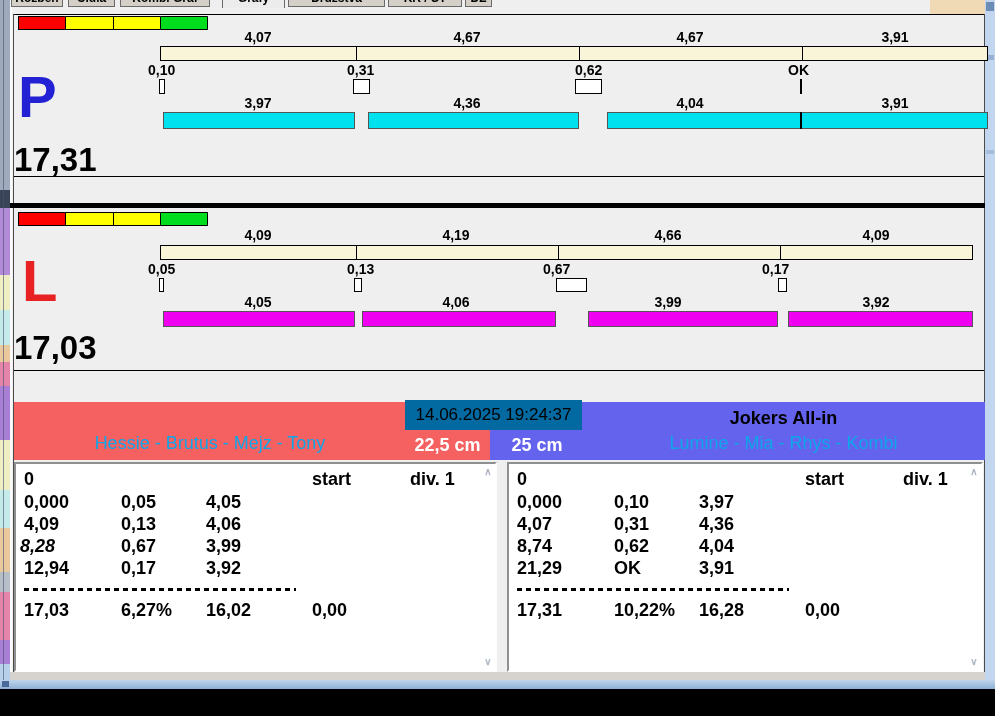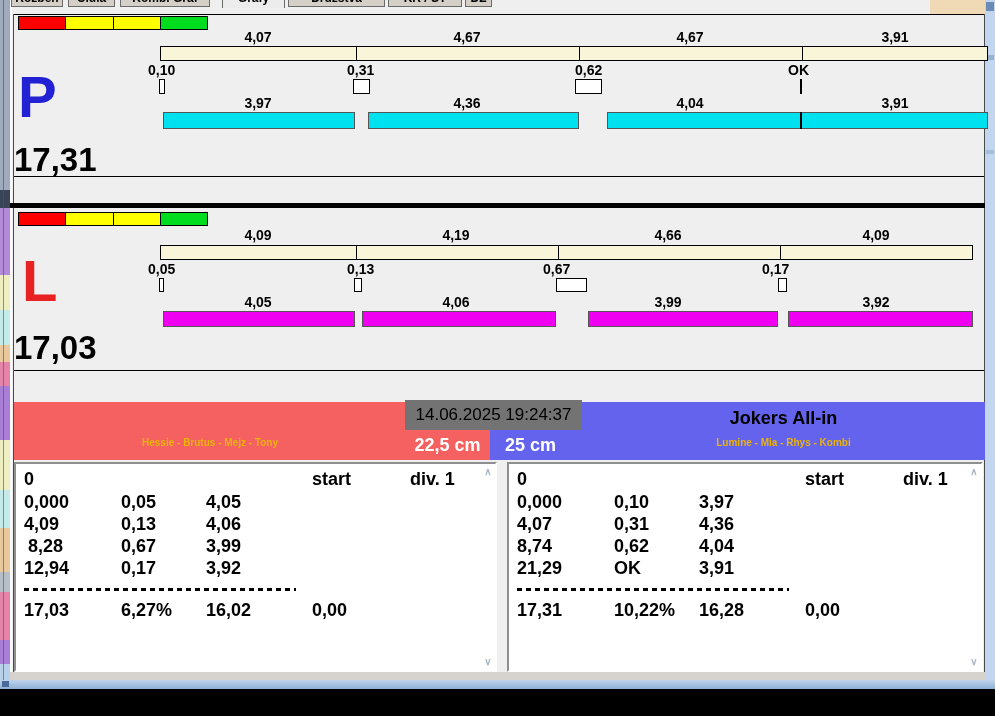--- a/index.html
+++ b/index.html
@@ -35,22 +35,22 @@
   .interval-bar{height:15px;background:#f8f5d8;border:1px solid #000;box-sizing:border-box;}
   .divider{position:absolute;top:0;bottom:0;width:1px;background:#000;}
   .dev-box{background:#fff;border:1px solid #000;box-sizing:border-box;height:15px;}
   .split-bar{height:17px;border:1px solid #555;box-sizing:border-box;}
   .tick{background:#000;}
   .lane-letter{font-size:58px;font-weight:bold;line-height:58px;}
   .lane-total{font-size:33px;font-weight:bold;color:#000;line-height:36px;}
   
   .team-bg{height:58px;}
   .team-name{font-size:18px;font-weight:bold;color:#000;text-align:center;line-height:28px;}
-  .team-members{font-size:10px;font-weight:bold;color:#eab308;text-align:center;line-height:22px;}
-  .date-box{background:#737373;color:#000;font-size:17px;text-align:center;line-height:30px;white-space:nowrap;}
+  .team-members{font-size:18px;font-weight:normal;color:#0ea5e9;text-align:center;line-height:22px;}
+  .date-box{background:#0369a1;color:#000;font-size:17px;text-align:center;line-height:30px;white-space:nowrap;}
   .size-lbl{font-size:18px;font-weight:bold;color:#fff;text-align:center;line-height:30px;}
   .score-table{background:#fff;border:2px solid;border-color:#8f8f8f #ffffff #ffffff #8f8f8f;
     box-sizing:border-box;}
   .cell{position:absolute;font-size:18px;font-weight:bold;color:#000;white-space:nowrap;}
   .dashes{height:3px;background:repeating-linear-gradient(90deg,#000 0 5px,transparent 5px 9px);}
   .scroll-arrow{position:absolute;right:1px;width:12px;height:12px;font-size:10px;line-height:12px;
     text-align:center;color:#aeb6c2;font-weight:bold;}
   .win-bottom{left:10px;top:672px;width:975px;height:8px;background:#d6d3ce;}
   .taskbar{left:0;top:680px;width:995px;height:9px;
     background:linear-gradient(180deg,#bed4ec,#8fb0d4);}
@@ -172,36 +172,36 @@
 
   <div class="abs team-bg" style="left: 14px; top: 402px; width: 476px; background-color: rgb(245, 97, 97);"></div>
   <div class="abs team-bg" style="left: 490px; top: 402px; width: 495px; background-color: rgb(99, 99, 238);"></div>
 
   <div class="abs team-members" style="left:14px;top:432px;width:392px;">Hessie - Brutus - Mejz - Tony</div>
   <div class="abs team-name" style="left:582px;top:404px;width:403px;">Jokers All-in</div>
   <div class="abs team-members" style="left:582px;top:432px;width:403px;">Lumine - Mia - Rhys - Kombi</div>
 
   <div class="abs date-box" style="left:405px;top:400px;width:177px;height:30px;">14.06.2025 19:24:37</div>
   <div class="abs size-lbl" style="left:405px;top:430px;width:85px;height:32px;">22,5 cm</div>
-  <div class="abs size-lbl" style="left:466px;top:430px;width:90px;height:29px;text-align:right;">25 cm</div>
+  <div class="abs size-lbl" style="left:492px;top:430px;width:90px;height:29px;">25 cm</div>
 
   <div class="abs score-table" style="left:14px;top:462px;width:483px;height:210px;">
     <div class="cell" style="left:8px;top:5px;">0</div>
     <div class="cell" style="left:296px;top:5px;">start</div>
     <div class="cell" style="left:394px;top:5px;">div. 1</div>
 
     <div class="cell" style="left:8px;top:28px;">0,000</div>
     <div class="cell" style="left:105px;top:28px;">0,05</div>
     <div class="cell" style="left:190px;top:28px;">4,05</div>
 
     <div class="cell" style="left:8px;top:50px;">4,09</div>
     <div class="cell" style="left:105px;top:50px;">0,13</div>
     <div class="cell" style="left:190px;top:50px;">4,06</div>
 
-    <div class="cell" style="left:12px;top:72px;">8,28</div>
+    <div class="cell" style="left:4px;top:72px;font-style:italic;">8,28</div>
     <div class="cell" style="left:105px;top:72px;">0,67</div>
     <div class="cell" style="left:190px;top:72px;">3,99</div>
 
     <div class="cell" style="left:8px;top:94px;">12,94</div>
     <div class="cell" style="left:105px;top:94px;">0,17</div>
     <div class="cell" style="left:190px;top:94px;">3,92</div>
 
     <div class="dashes" style="position:absolute;left:8px;top:124px;width:272px;"></div>
 
     <div class="cell" style="left:8px;top:136px;">17,03</div>

